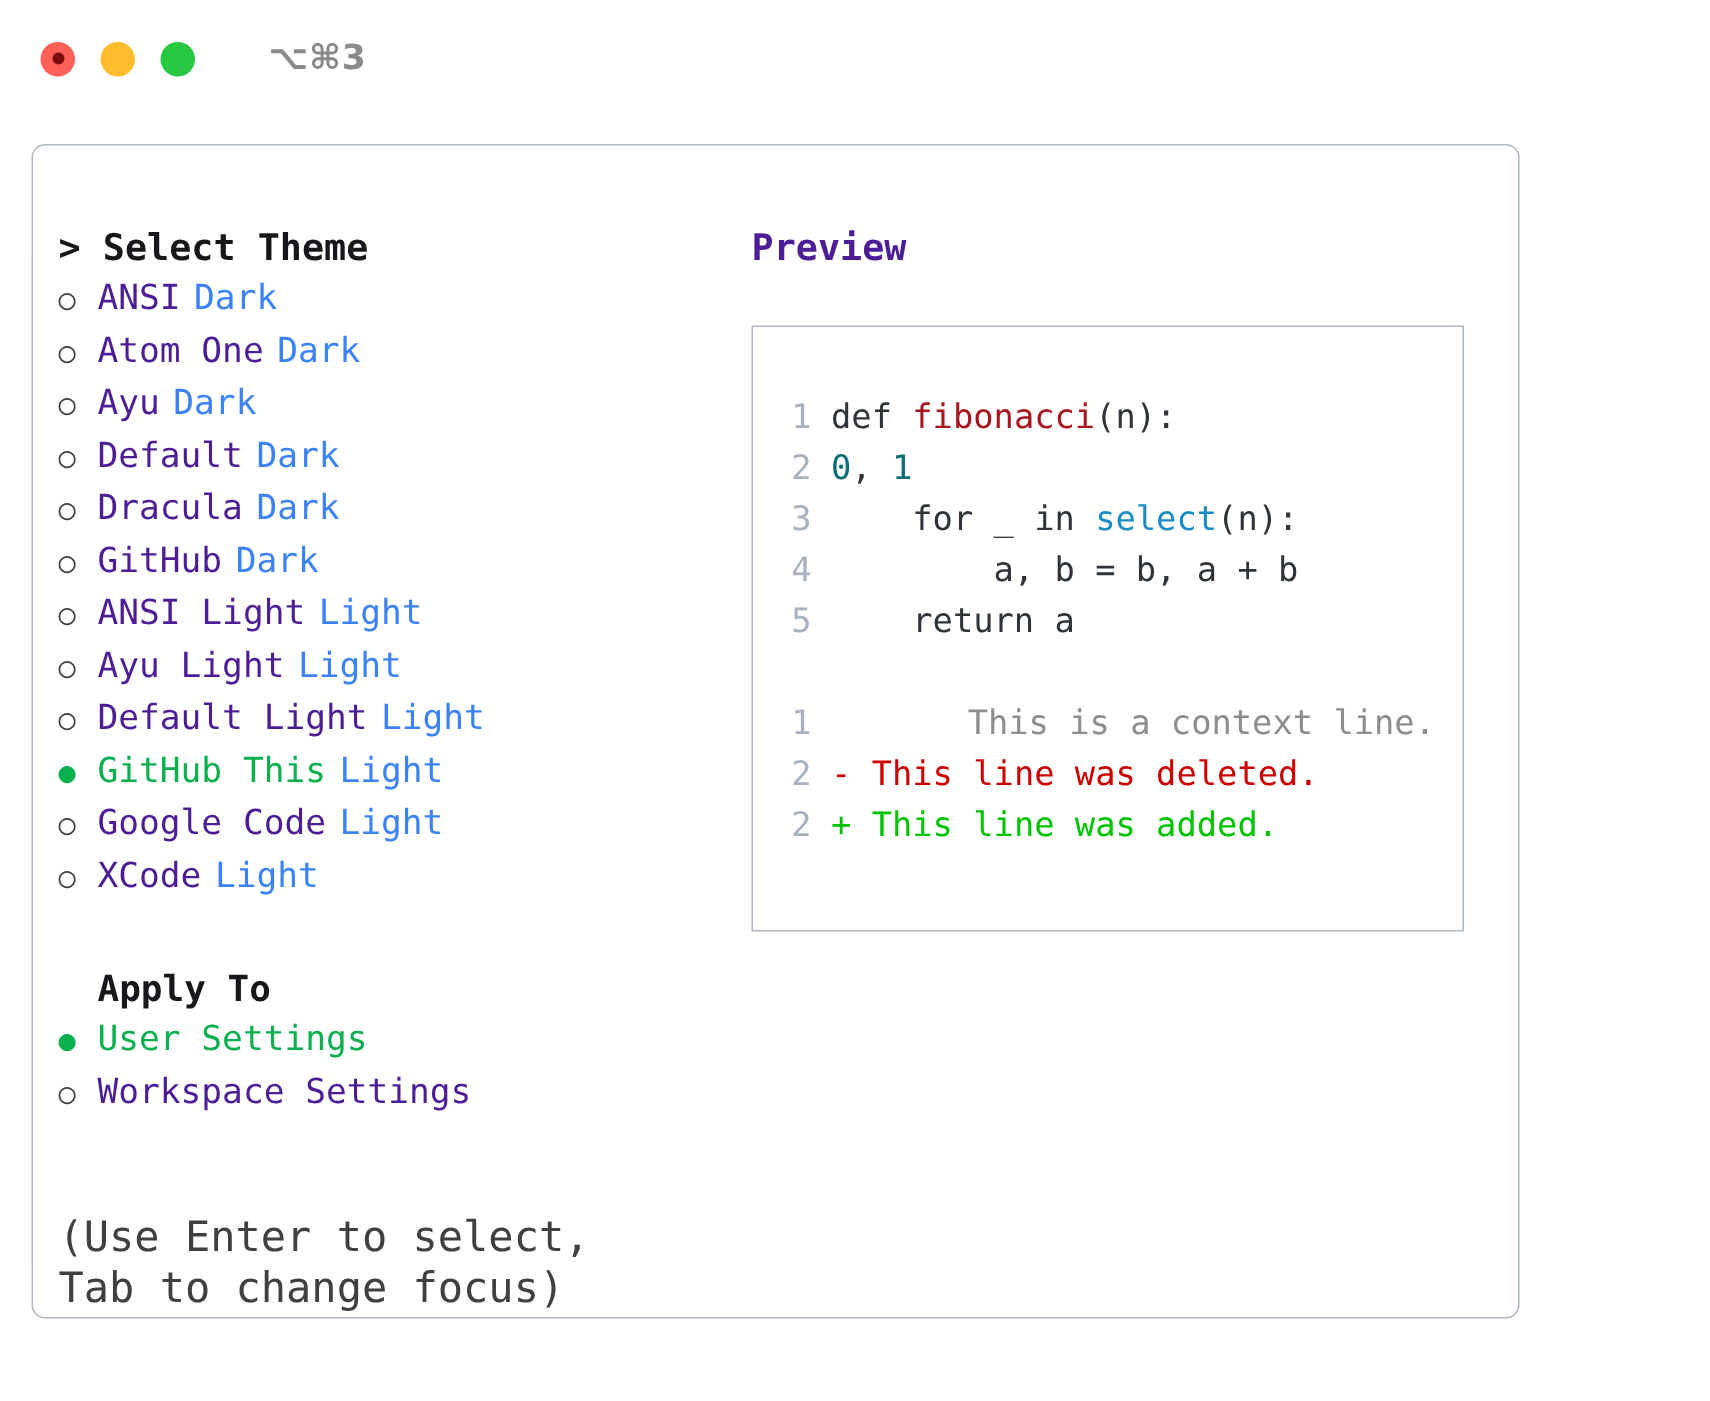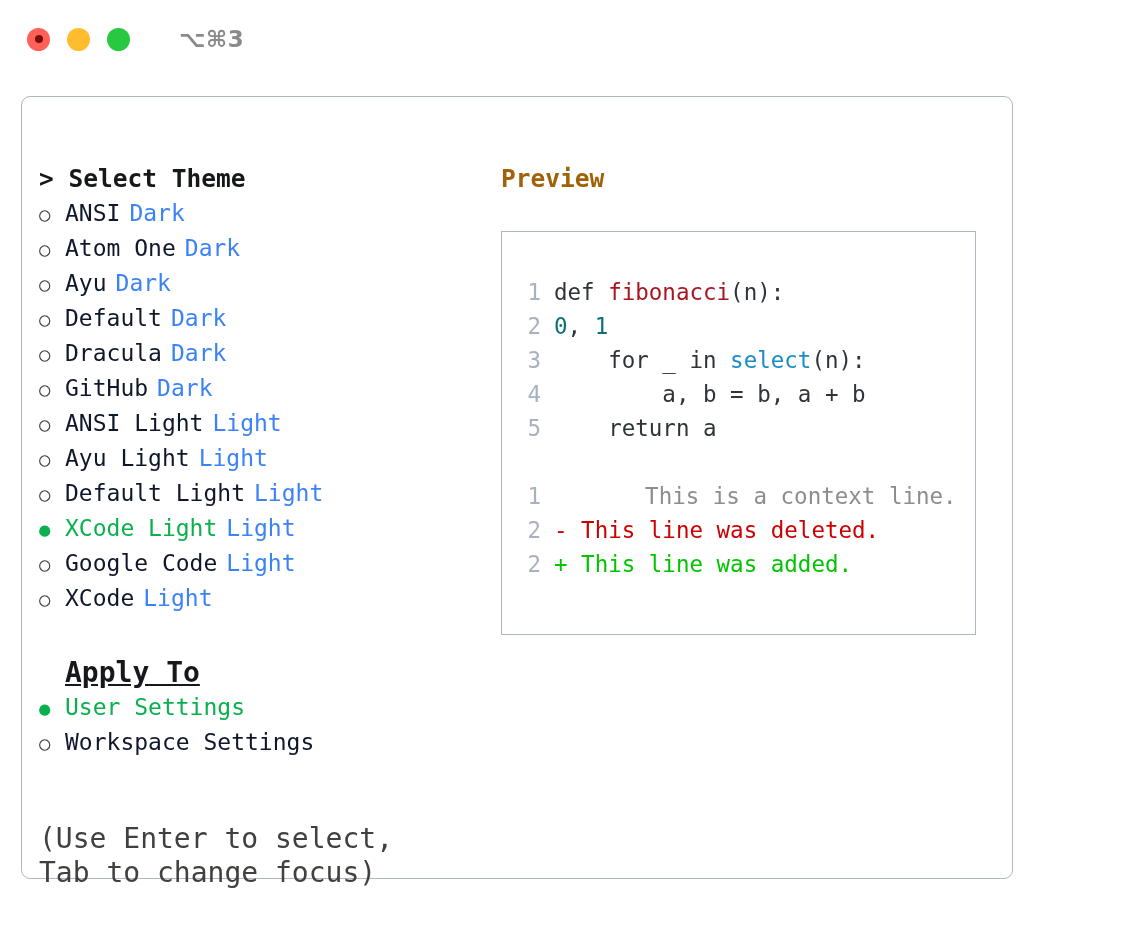--- a/index.html
+++ b/index.html
@@ -76,21 +76,21 @@
     width: 992px;
     height: 783px;
     border: 1.6px solid #aeb6c4;
     border-radius: 9px;
     box-sizing: border-box;
     background: #ffffff;
   }
 
   .columns {
     position: absolute;
-    left: 0; top: 14px;
+    left: 0; top: 0;
     width: 100%;
     height: 100%;
   }
 
   
   .left-col {
     position: absolute;
     left: 17px;
     top: 51px;
     width: 430px;
@@ -110,34 +110,33 @@
     white-space: pre;
   }
   .bullet {
     width: 26px;
     flex: 0 0 26px;
     color: #3a3f46;
     font-size: 19px;
     line-height: 34px;
   }
   .bullet.on { color: #0ab04d; }
-  .row .name { color: #0f172a; }
+  .row .name { color: #4c1d95; }
   .row.selected .name { color: #0ab04d; }
   .row .category {
     color: #3b82f6;
     margin-left: 9px;
   }
   .subsection {
-    font-size: 28px;
+    font-size: 24px;
     font-weight: 700;
     color: #16181c;
     line-height: 34px;
     padding-left: 26px;
     white-space: pre;
-    text-decoration: underline;
   }
   .spacer-lg { height: 40px; }
   .spacer-md { height: 34px; }
   .hint {
     color: #404040;
     font-size: 28px;
     line-height: 34px;
     width: 400px;
     margin-top: 28px;
   }
@@ -145,21 +144,21 @@
   
   .right-col {
     position: absolute;
     left: 479px;
     top: 51px;
     width: 480px;
   }
   .preview-title {
     font-size: 24.5px;
     font-weight: 700;
-    color: #a16207;
+    color: #4c1d95;
     line-height: 34px;
   }
   .preview-box {
     margin-top: 35px;
     width: 475px;
     height: 404px;
     border: 1.6px solid #aeb6c4;
     box-sizing: border-box;
     background: #ffffff;
     position: relative;
@@ -216,21 +215,21 @@
         <div id="theme-list">
             <div class="row"><span class="bullet">○</span><span class="name">ANSI</span><span class="category">Dark</span></div>
             <div class="row"><span class="bullet">○</span><span class="name">Atom One</span><span class="category">Dark</span></div>
             <div class="row"><span class="bullet">○</span><span class="name">Ayu</span><span class="category">Dark</span></div>
             <div class="row"><span class="bullet">○</span><span class="name">Default</span><span class="category">Dark</span></div>
             <div class="row"><span class="bullet">○</span><span class="name">Dracula</span><span class="category">Dark</span></div>
             <div class="row"><span class="bullet">○</span><span class="name">GitHub</span><span class="category">Dark</span></div>
             <div class="row"><span class="bullet">○</span><span class="name">ANSI Light</span><span class="category">Light</span></div>
             <div class="row"><span class="bullet">○</span><span class="name">Ayu Light</span><span class="category">Light</span></div>
             <div class="row"><span class="bullet">○</span><span class="name">Default Light</span><span class="category">Light</span></div>
-            <div class="row selected"><span class="bullet on">●</span><span class="name">XCode Light</span><span class="category">Light</span></div>
+            <div class="row selected"><span class="bullet on">●</span><span class="name">GitHub This</span><span class="category">Light</span></div>
             <div class="row"><span class="bullet">○</span><span class="name">Google Code</span><span class="category">Light</span></div>
             <div class="row"><span class="bullet">○</span><span class="name">XCode</span><span class="category">Light</span></div>
           </div>
 
         <div class="spacer-lg"></div>
 
         <div class="subsection">Apply To</div>
 
         <div id="apply-list">
             <div class="row selected"><span class="bullet on">●</span><span class="name">User Settings</span></div>

